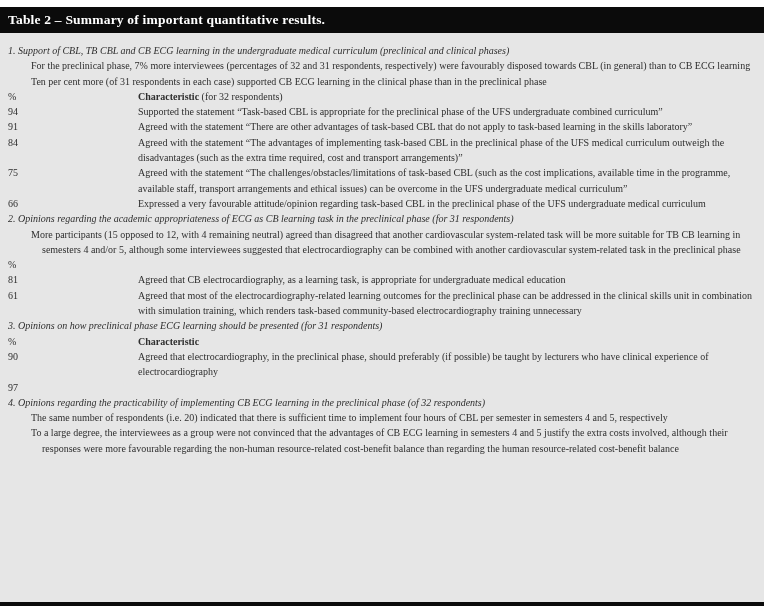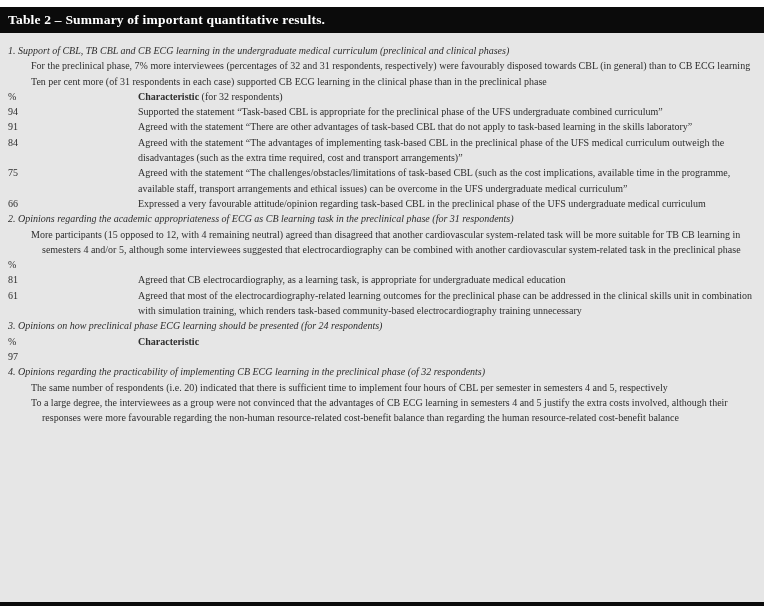--- a/index.html
+++ b/index.html
@@ -112,24 +112,28 @@
           <div class="pct">81</div>
           <div class="char">Agreed that CB electrocardiography, as a learning task, is appropriate for undergraduate medical education</div>
         </div>
         <div class="row">
           <div class="pct">61</div>
           <div class="char">Agreed that most of the electrocardiography-related learning outcomes for the preclinical phase can be addressed in the clinical skills unit in combination with simulation training, which renders task-based community-based electrocardiography training unnecessary</div>
         </div>
       </div>
 
       <div class="section">
-        <div class="heading">3. Opinions on how preclinical phase ECG learning should be presented (for 24 respondents)</div>
+        <div class="heading">3. Opinions on how preclinical phase ECG learning should be presented (for 31 respondents)</div>
         <div class="row">
           <div class="pct">%</div>
           <div class="char"><span class="b">Characteristic</span><span></span></div>
+        </div>
+        <div class="row">
+          <div class="pct">90</div>
+          <div class="char">Agreed that electrocardiography, in the preclinical phase, should preferably (if possible) be taught by lecturers who have clinical experience of electrocardiography</div>
         </div>
         <div class="row">
           <div class="pct">97</div>
         </div>
       </div>
 
       <div class="section">
         <div class="heading">4. Opinions regarding the practicability of implementing CB ECG learning in the preclinical phase (of 32 respondents)</div>
         <div class="para">The same number of respondents (i.e. 20) indicated that there is sufficient time to implement four hours of CBL per semester in semesters 4 and 5, respectively</div>
         <div class="para">To a large degree, the interviewees as a group were not convinced that the advantages of CB ECG learning in semesters 4 and 5 justify the extra costs involved, although their responses were more favourable regarding the non-human resource-related cost-benefit balance than regarding the human resource-related cost-benefit balance</div>

